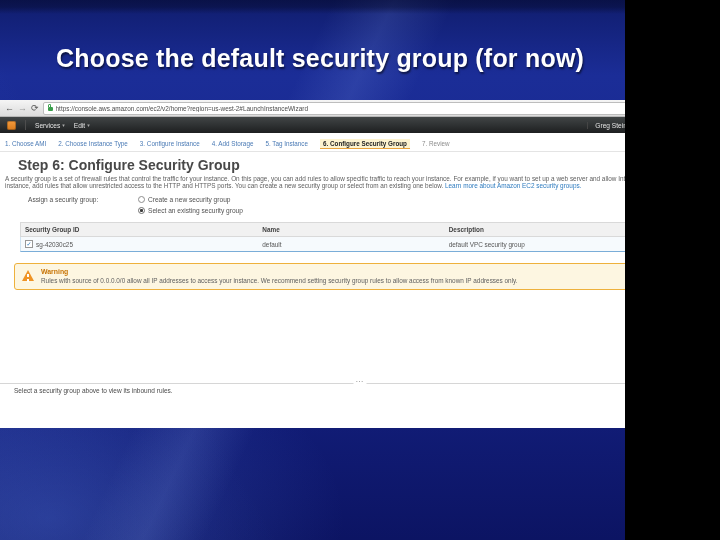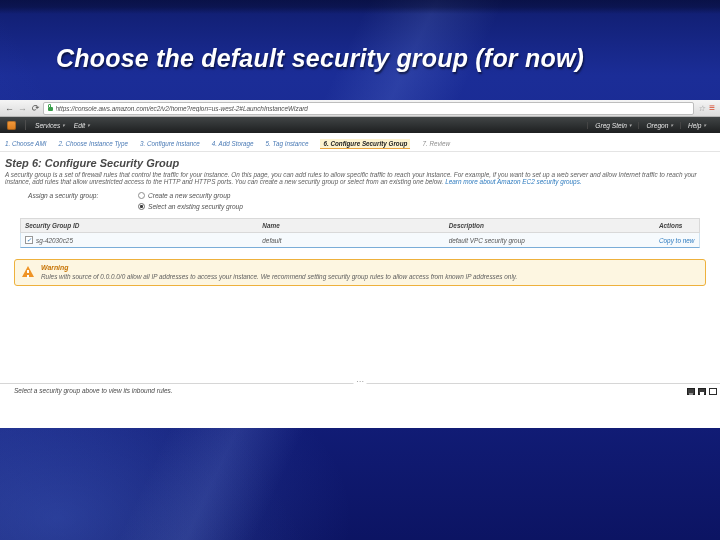--- a/index.html
+++ b/index.html
@@ -1,25 +1,24 @@
 <!DOCTYPE html>
 <html><head>
 <meta charset="utf-8">
 <style>
   html,body { margin:0; padding:0; background:#000; }
   .slide {
-    position:relative; width:720px; height:540px; overflow:hidden;
+    position:relative; width:625px; height:540px; overflow:hidden;
     font-family:"Liberation Sans", sans-serif;
     background:
       linear-gradient(180deg, rgba(4,8,40,0.55) 0px, rgba(4,8,40,0.45) 7px, rgba(4,8,40,0) 14px),
       linear-gradient(115deg, rgba(140,170,255,0) 38%, rgba(150,180,255,0.14) 45%, rgba(140,170,255,0) 52%),
       radial-gradient(ellipse 420px 260px at 8% 96%, rgba(90,130,240,0.30), rgba(90,130,240,0) 70%),
       linear-gradient(60deg, rgba(110,150,255,0.12) 0%, rgba(0,0,0,0) 30%),
       linear-gradient(180deg, #101d6e 0%, #1b2d97 14%, #17268c 48%, #111c76 78%, #0c1463 100%);
-    font-style: italic;
   }
   .slide-title {
     position:absolute; top:44px; left:56px; margin:0;
     font-size:25px; font-weight:bold; color:#ffffff; letter-spacing:0.2px;
     text-shadow:1px 2px 2px rgba(0,0,0,0.55);
   }
   
   .screenshot {
     position:absolute; top:100px; left:0; width:720px; height:328px;
     background:#ffffff; color:#333; font-size:6.5px;
@@ -54,21 +53,21 @@
   .caret { font-size:5px; color:#a8a8a8; }
   .nav-right { margin-left:auto; display:flex; }
   .nav-right .nav-item { padding:0 7px; border-left:1px solid #454545; }
   
   .steps { display:flex; gap:12px; padding:6px 0 3px 5px; font-size:6.3px; color:#4a7ab5;
     border-bottom:1px solid #e4e4e4; align-items:center; }
   .step { white-space:nowrap; }
   .step.active { color:#222; font-weight:bold; background:#fdf3cf; padding:1px 3px;
     box-shadow:0 1px 0 #e8a33d; }
   .step.future { color:#8c8c8c; }
-  .page-heading { font-size:11px; font-weight:bold; color:#484848; padding:5px 0 2px 5px; }
+  .page-heading { font-size:14px; font-weight:bold; color:#484848; padding:5px 0 2px 5px;margin-left:13px; }
   .desc { margin:0; padding:0 6px 0 5px; font-size:6.4px; line-height:7px; color:#5e5e5e; }
   .link { color:#2e7bbf; text-decoration:none; }
   
   .assign-row { display:flex; margin-top:7px; padding-left:28px; font-size:6.6px; color:#525252; }
   .assign-label { width:110px; }
   .radio-group { display:flex; flex-direction:column; gap:4px; }
   .radio { display:flex; align-items:center; gap:3px; cursor:default; }
   .radio-dot { width:5px; height:5px; border:1px solid #8e8e8e; border-radius:50%; background:#fff; flex:0 0 auto; }
   .radio-dot.selected { background:radial-gradient(circle, #3c3c3c 0 38%, #ffffff 46%); border-color:#6e6e6e; }
   

